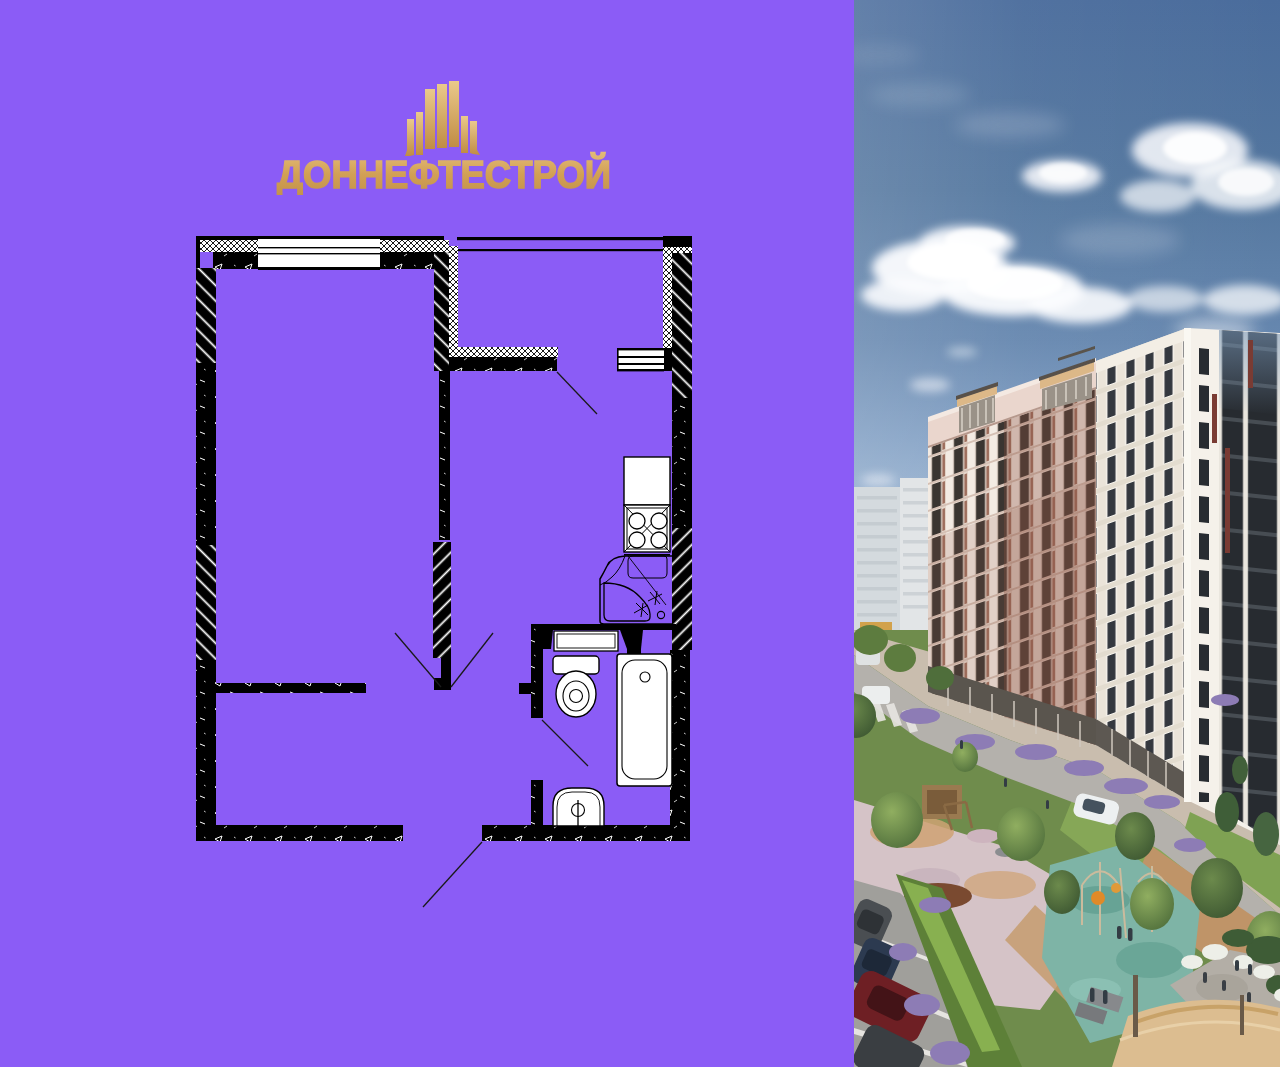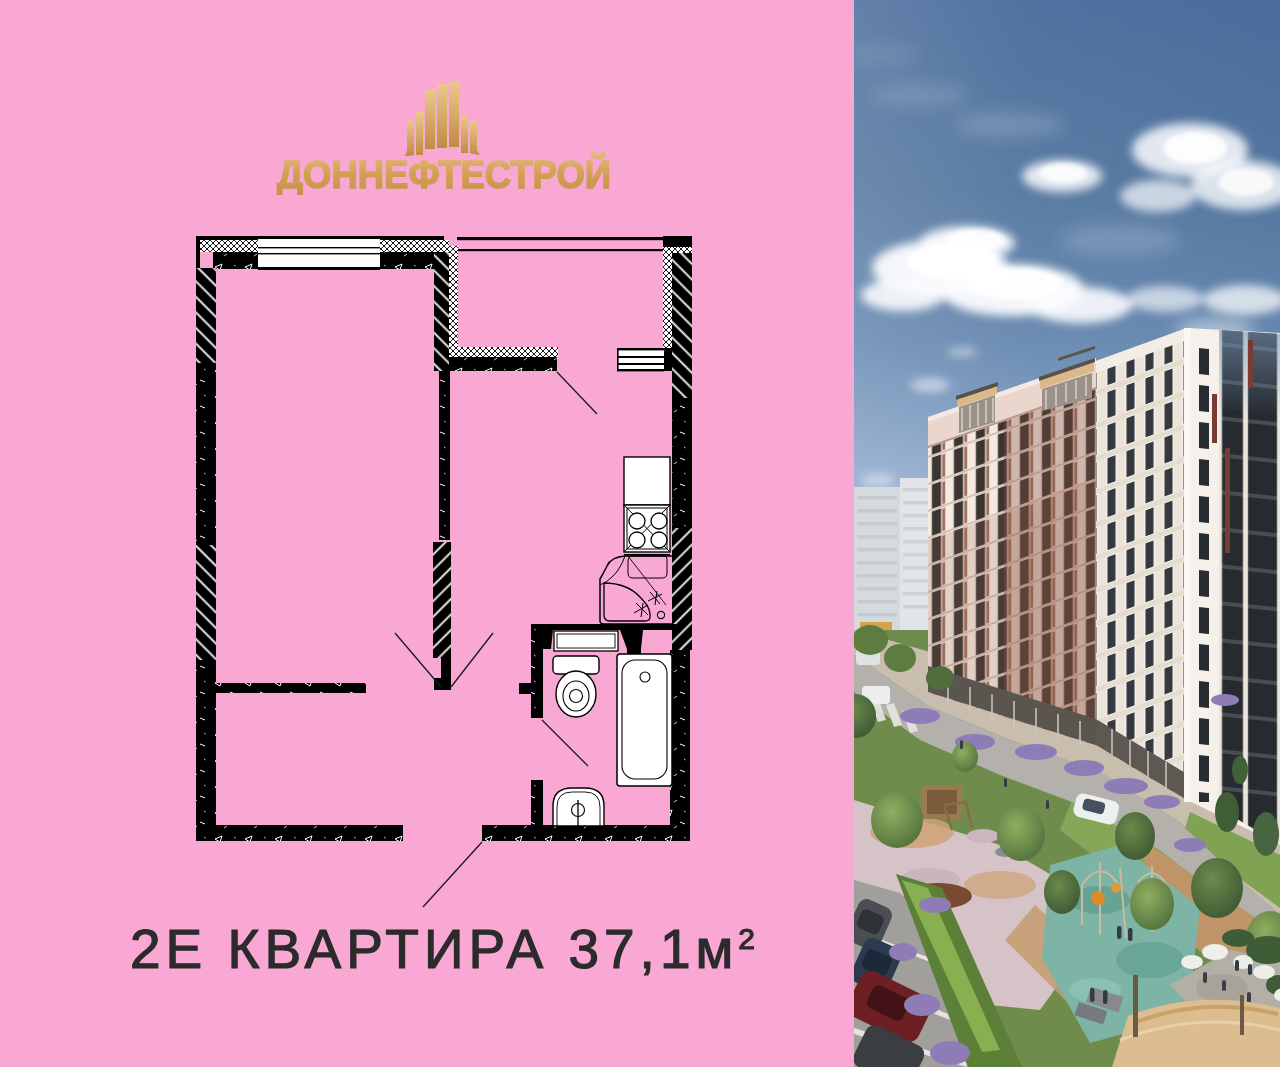--- a/index.html
+++ b/index.html
@@ -1,16 +1,16 @@
 <!DOCTYPE html>
 <html><head>
 <meta charset="utf-8">
 <style>
 html,body{margin:0;padding:0;background:#fff;}
-#page{position:relative;width:1280px;height:1067px;overflow:hidden;font-family:"Liberation Sans",sans-serif;background:#f9a8d4;}
+#page{position:relative;width:1280px;height:1067px;overflow:hidden;font-family:"Liberation Sans",sans-serif;background:#8b5cf6;}
 #caption{position:absolute;left:130px;top:917px;width:700px;font-size:55px;color:#2b2b2b;letter-spacing:5px;white-space:nowrap;-webkit-text-stroke:1.2px #2b2b2b;}
 #caption sup{font-size:30px;vertical-align:19px;letter-spacing:0;}
 </style>
 </head>
 <body>
 <div id="page">
 
 <svg id="logo" style="position:absolute;left:270px;top:75px" width="350" height="120" viewBox="270 75 350 120">
 <defs>
 <linearGradient id="gold" x1="0" y1="0" x2="0" y2="1">
@@ -173,21 +173,20 @@
 <g stroke="#1a1a1a" stroke-width="1.3" fill="none">
 <path d="M557 372 L597 414"></path>
 <path d="M395 633 L441 687"></path>
 <path d="M493 633 L451 687"></path>
 <path d="M542 720 L588 766"></path>
 <path d="M482 842 L423 907"></path>
 </g>
 </g>
 </svg>
 
-<div id="caption">2Е КВАРТИРА 37,1м<sup>2</sup></div>
 
 <svg id="photo" style="position:absolute;left:854px;top:0" width="426" height="1067" viewBox="854 0 426 1067">
 <defs>
 <linearGradient id="sky" x1="0" y1="0" x2="0" y2="1">
 <stop offset="0" stop-color="#4a6c9c"></stop>
 <stop offset="0.25" stop-color="#54779f"></stop>
 <stop offset="0.45" stop-color="#6788b0"></stop>
 <stop offset="0.58" stop-color="#82a0c4"></stop>
 <stop offset="0.70" stop-color="#9fb8d4"></stop>
 <stop offset="0.80" stop-color="#bccee1"></stop>

